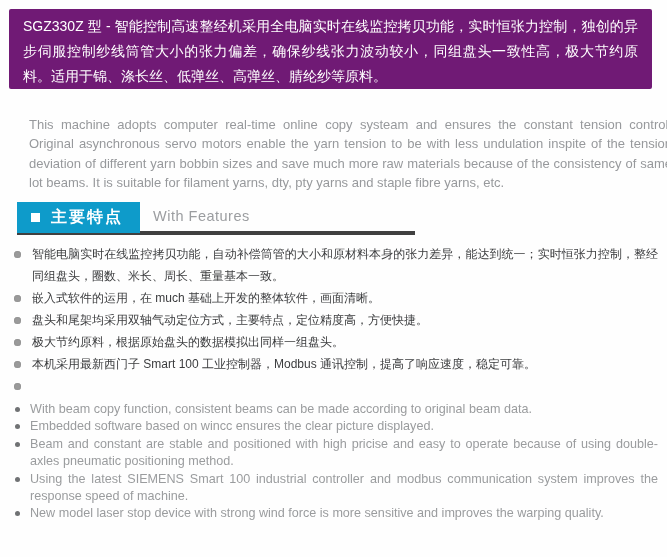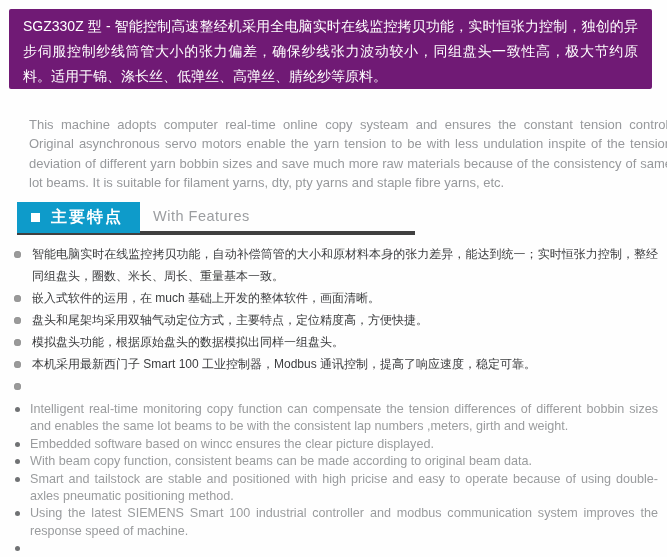--- a/index.html
+++ b/index.html
@@ -94,50 +94,47 @@
     <li>
       <span class="dot-zh"></span>
       <span>嵌入式软件的运用，在 much 基础上开发的整体软件，画面清晰。</span>
     </li>
     <li>
       <span class="dot-zh"></span>
       <span>盘头和尾架均采用双轴气动定位方式，主要特点，定位精度高，方便快捷。</span>
     </li>
     <li>
       <span class="dot-zh"></span>
-      <span>模拟盘头功能，根据原始盘头的数据模拟出同样一组盘头。</span>
+      <span>极大节约原料，根据原始盘头的数据模拟出同样一组盘头。</span>
     </li>
     <li>
       <span class="dot-zh"></span>
       <span>本机采用最新西门子 Smart 100 工业控制器，Modbus 通讯控制，提高了响应速度，稳定可靠。</span>
     </li>
     <li>
       <span class="dot-zh"></span>
     </li>
   </ul>
 
   <ul class="feat-list feat-en-list">
     <li>
       <span class="dot-en"></span>
-      <span>Intelligent real-time monitoring copy function can compensate the tension differences of different bobbin sizes and enables the same lot beams to be with the consistent lap numbers ,meters, girth and weight.</span>
+      <span>With beam copy function, consistent beams can be made according to original beam data.</span>
     </li>
     <li>
       <span class="dot-en"></span>
       <span>Embedded software based on wincc ensures the clear picture displayed.</span>
     </li>
     <li>
       <span class="dot-en"></span>
-      <span>With beam copy function, consistent beams can be made according to original beam data.</span>
-    </li>
-    <li>
-      <span class="dot-en"></span>
-      <span>Smart and tailstock are stable and positioned with high pricise and easy to operate because of using double-axles pneumatic positioning method.</span>
+      <span>Beam and constant are stable and positioned with high pricise and easy to operate because of using double-axles pneumatic positioning method.</span>
     </li>
     <li>
       <span class="dot-en"></span>
       <span>Using the latest SIEMENS Smart 100 industrial controller  and modbus communication system improves the response speed of machine.</span>
     </li>
     <li>
       <span class="dot-en"></span>
+      <span>New model laser stop device with strong wind force is more sensitive and improves the warping quality.</span>
     </li>
   </ul>
 
 </div>
 
 </body></html>

